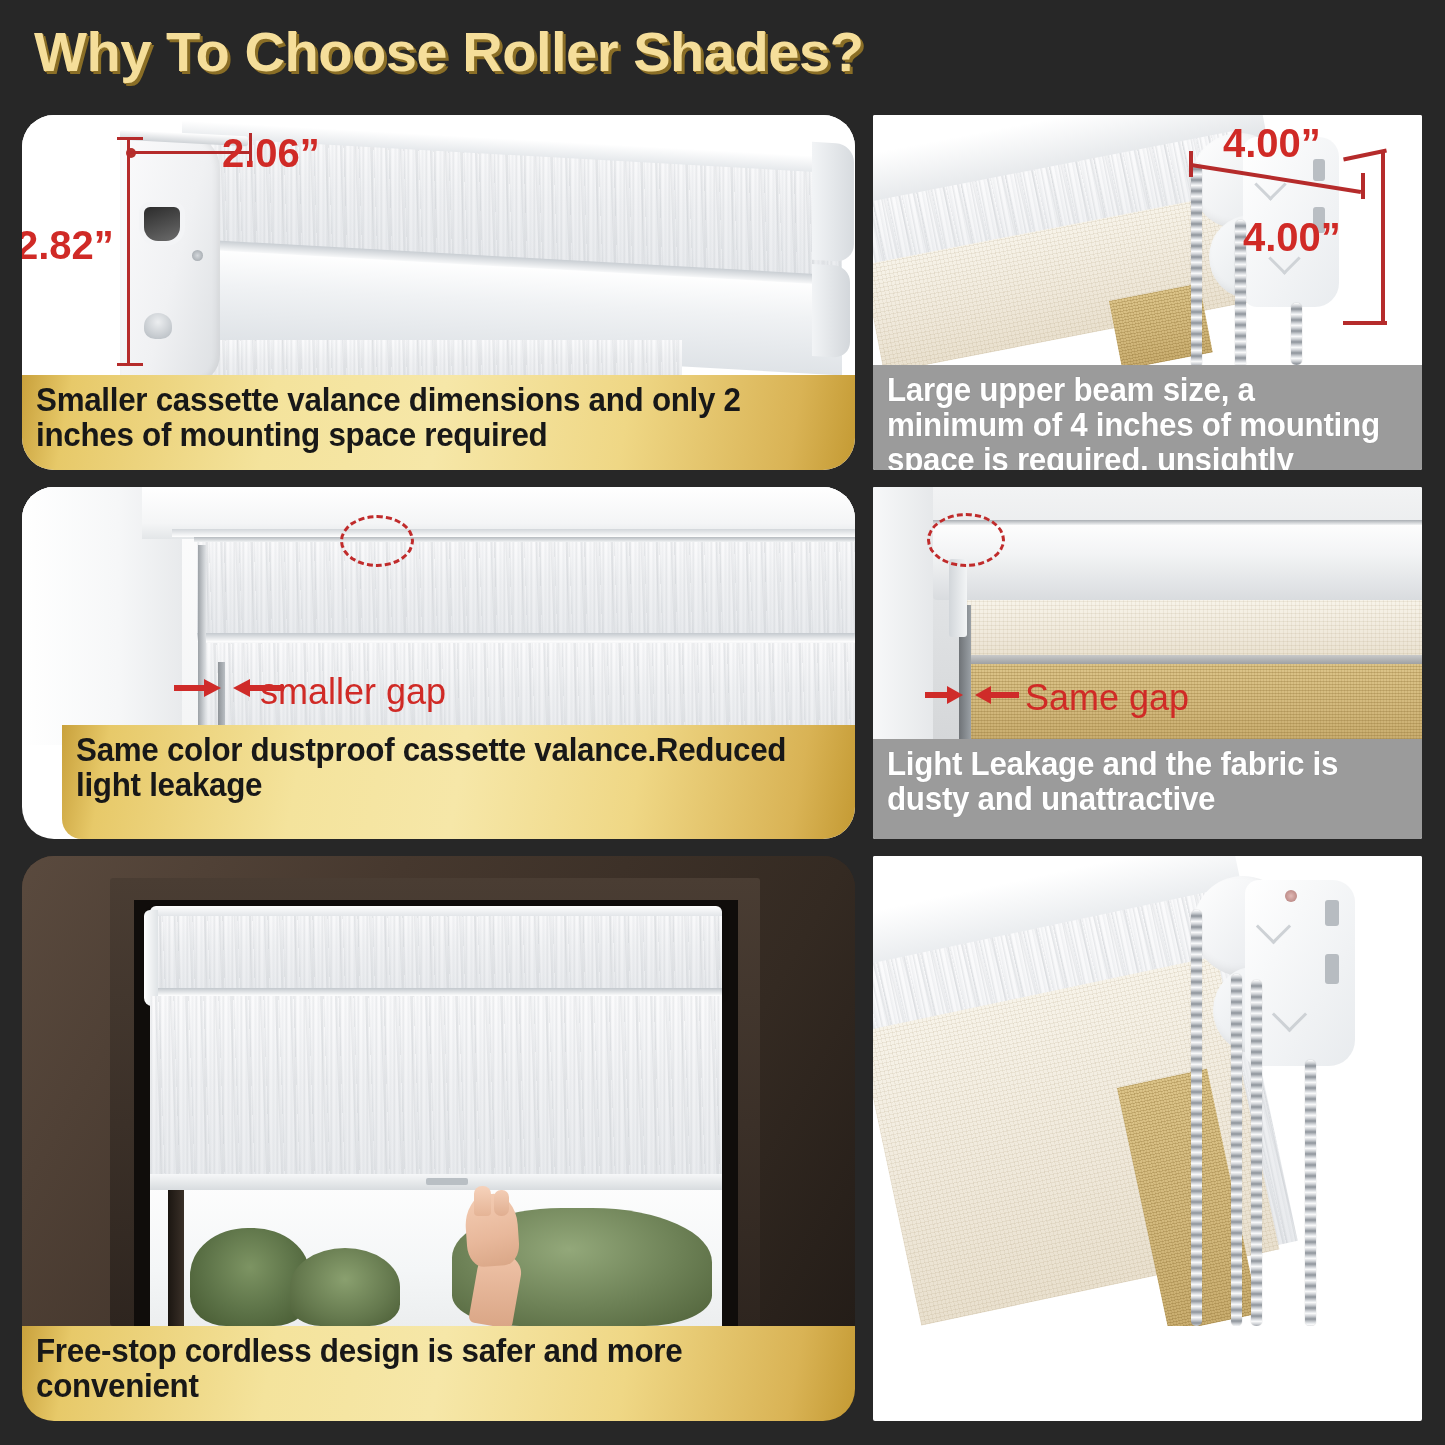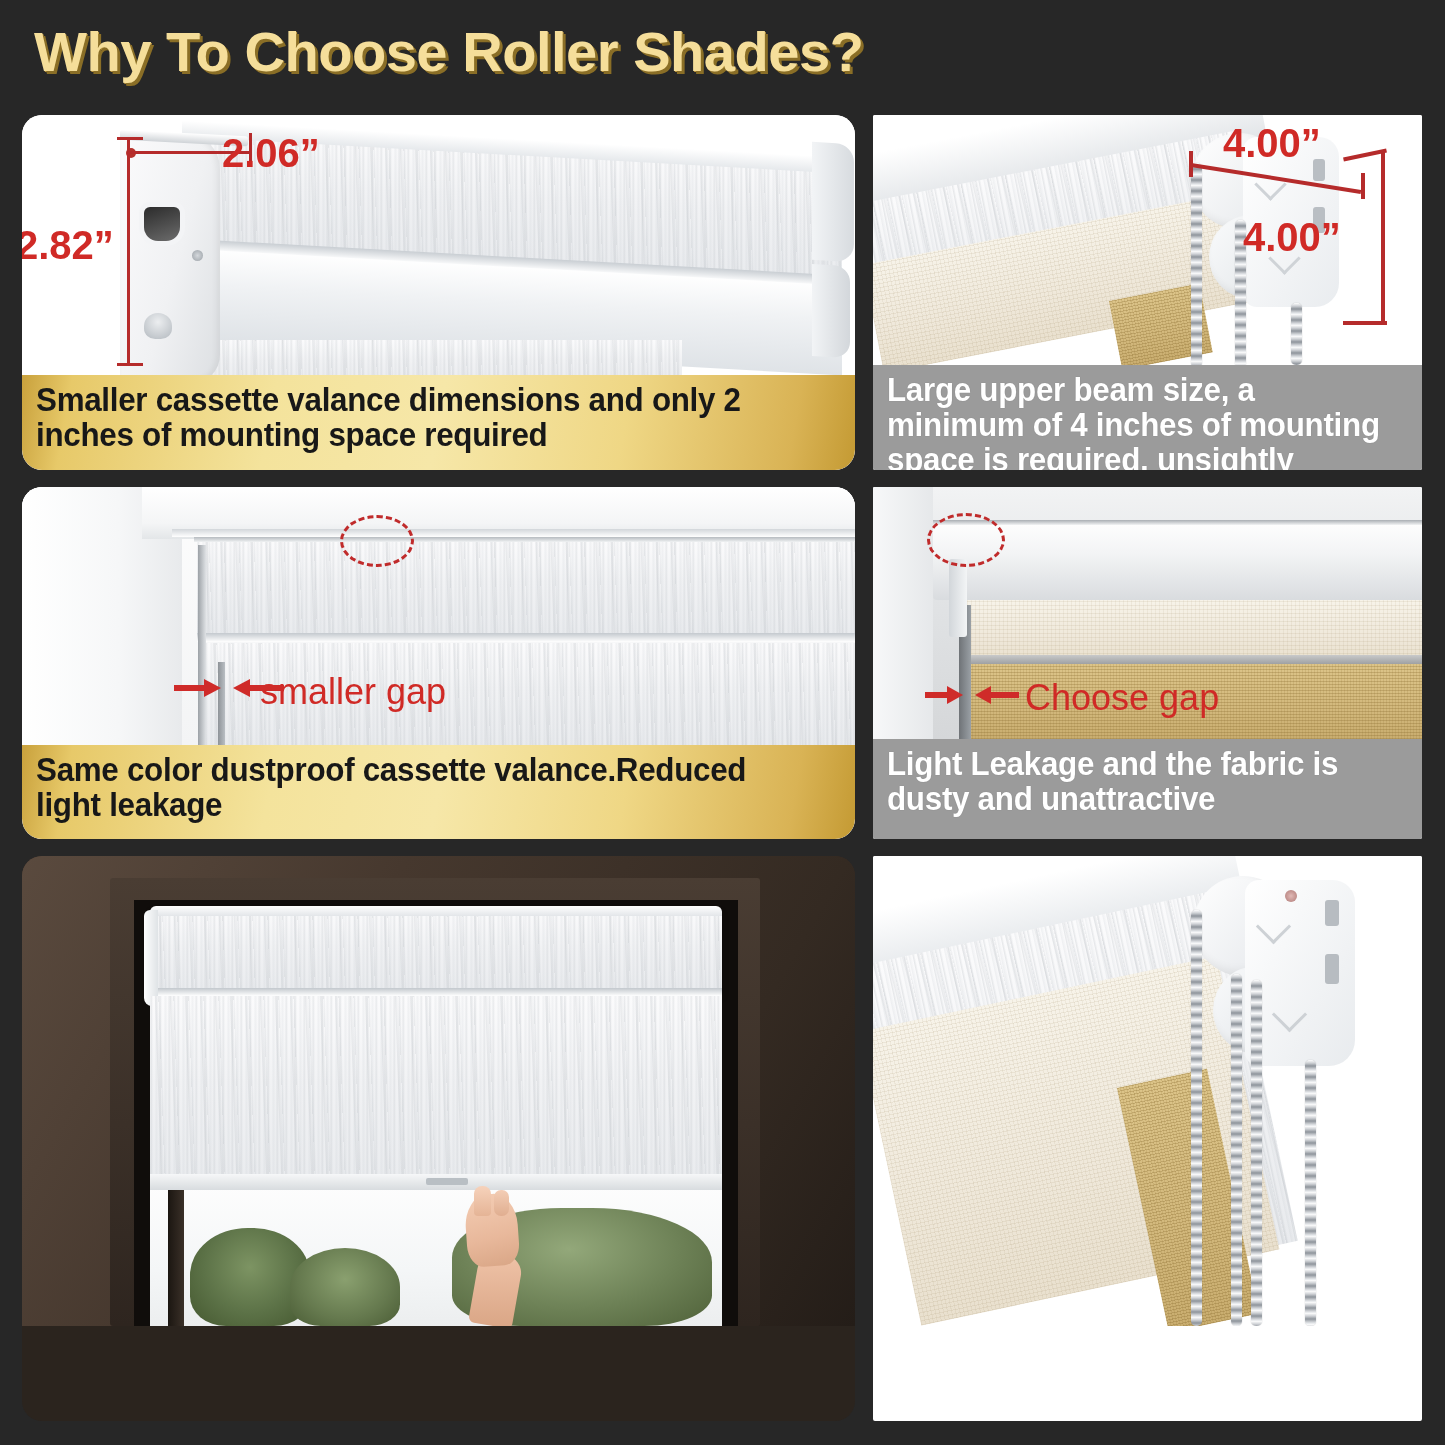--- a/index.html
+++ b/index.html
@@ -19,21 +19,21 @@
     letter-spacing:-0.5px;
     text-shadow:3px 3px 0 #8a6e26, 1px 1px 0 #b8923a;
     font-family:"Liberation Sans", sans-serif;
     transform:scaleX(1.02);transform-origin:left center;
     white-space:nowrap;
   }
 
   
   .grid{position:absolute;left:0;top:0;width:1445px;height:1445px;}
   .cell{position:absolute;overflow:hidden;}
-  .cell.left{border-radius:20px;}
+  .cell.left{border-radius:32px;}
   .cell.right{border-radius:2px;}
 
   .photo{position:absolute;left:0;top:0;right:0;background:#fff;overflow:hidden;}
   .cap{
     position:absolute;left:0;right:0;bottom:0;
     box-sizing:border-box;
     padding:8px 14px 6px 14px;
     font-weight:bold;
     line-height:1.06;
     letter-spacing:-0.3px;
@@ -190,21 +190,21 @@
         <div class="abs" style="left:176px;top:58px;width:8px;height:200px;background:linear-gradient(90deg,#9ca1a6,#dfe2e5);"></div>
 
         <div class="dashcircle" style="left:318px;top:28px;width:68px;height:46px;"></div>
         <div class="abs" style="left:196px;top:175px;width:7px;height:83px;background:linear-gradient(90deg,#8e9398,#b9bec3);"></div>
         <div class="dimtxt" style="left:238px;top:184px;font-size:36px;font-weight:normal;">smaller gap</div>
         <div class="abs" style="left:152px;top:198px;width:34px;height:6px;background:#cf2b29;"></div>
         <div class="abs" style="left:182px;top:192px;width:0;height:0;border-left:17px solid #cf2b29;border-top:9px solid transparent;border-bottom:9px solid transparent;"></div>
         <div class="abs" style="left:228px;top:198px;width:34px;height:6px;background:#cf2b29;"></div>
         <div class="abs" style="left:211px;top:192px;width:0;height:0;border-right:17px solid #cf2b29;border-top:9px solid transparent;border-bottom:9px solid transparent;"></div>
       </div>
-      <div class="cap gold" style="height:94px;font-size:33px;">
+      <div class="cap gold" style="height:114px;font-size:33px;margin-left:40px;">
         <span>Same color dustproof cassette valance.Reduced light leakage</span>
       </div>
     </div>
 
     <div class="cell right" style="left:873px;top:487px;width:549px;height:352px;background:#fff;">
       <div class="photo" style="height:252px;background:linear-gradient(180deg,#eff0f1,#dcdee0);">
         <div class="abs" style="left:0;top:0;width:549px;height:252px;background:linear-gradient(180deg,#f2f3f4 0%,#e2e4e6 40%,#d5d7d9 100%);"></div>
         <div class="abs" style="left:0;top:0;width:60px;height:252px;background:linear-gradient(90deg,#f7f8f9,#e6e8ea);"></div>
 
         <div class="abs" style="left:60px;top:35px;width:489px;height:78px;background:linear-gradient(180deg,#fefefe 0%,#f3f4f5 40%,#d9dcdf 100%);border-radius:4px 0 0 4px;"></div>
@@ -213,21 +213,21 @@
         <div class="abs fabric-cream" style="left:86px;top:113px;width:463px;height:62px;"></div>
         <div class="abs" style="left:86px;top:168px;width:463px;height:9px;background:linear-gradient(180deg,#c8c9ca,#9fa1a3);"></div>
 
         <div class="abs fabric-tan" style="left:96px;top:177px;width:453px;height:75px;"></div>
 
         <div class="abs" style="left:86px;top:118px;width:12px;height:134px;background:linear-gradient(90deg,#6f7377,#9aa0a5);"></div>
 
         <div class="abs" style="left:76px;top:72px;width:18px;height:78px;background:linear-gradient(90deg,#d2d6da,#f3f5f6);border-radius:3px;"></div>
         <div class="dashcircle" style="left:54px;top:26px;width:72px;height:48px;"></div>
 
-        <div class="dimtxt" style="left:152px;top:190px;font-size:36px;font-weight:normal;">Choose gap</div>
+        <div class="dimtxt" style="left:152px;top:190px;font-size:36px;font-weight:normal;">Same gap</div>
         <div class="abs" style="left:52px;top:205px;width:26px;height:6px;background:#cf2b29;"></div>
         <div class="abs" style="left:74px;top:199px;width:0;height:0;border-left:16px solid #cf2b29;border-top:9px solid transparent;border-bottom:9px solid transparent;"></div>
         <div class="abs" style="left:118px;top:205px;width:28px;height:6px;background:#cf2b29;"></div>
         <div class="abs" style="left:102px;top:199px;width:0;height:0;border-right:16px solid #cf2b29;border-top:9px solid transparent;border-bottom:9px solid transparent;"></div>
       </div>
       <div class="cap gray" style="height:100px;font-size:33px;">
         <span>Light Leakage and the fabric is dusty and unattractive</span>
       </div>
     </div>
 
@@ -252,20 +252,23 @@
         <div class="abs" style="left:122px;top:54px;width:14px;height:96px;background:linear-gradient(90deg,#ffffff,#dfe3e6);border-radius:6px 0 0 8px;"></div>
 
         <div class="abs fabric-white" style="left:128px;top:140px;width:572px;height:192px;"></div>
         <div class="abs" style="left:128px;top:318px;width:572px;height:16px;background:linear-gradient(180deg,#f6f7f8,#d8dcdf);"></div>
         <div class="abs" style="left:404px;top:322px;width:42px;height:7px;background:#b9bfc4;border-radius:2px;"></div>
 
         <div class="abs" style="left:452px;top:398px;width:44px;height:72px;background:linear-gradient(170deg,#f0c4a9,#d9a585);border-radius:18px 18px 6px 6px;transform:rotate(10deg);"></div>
         <div class="hand" style="left:444px;top:338px;width:52px;height:72px;transform:rotate(-4deg);"></div>
         <div class="abs" style="left:452px;top:330px;width:17px;height:30px;background:linear-gradient(180deg,#f6d2bb,#e5b496);border-radius:8px 8px 4px 4px;"></div>
         <div class="abs" style="left:472px;top:334px;width:15px;height:26px;background:linear-gradient(180deg,#f3cdb5,#e0ae90);border-radius:7px;"></div>
+      </div>
+      <div class="cap gold" style="height:95px;font-size:33px;">
+        <span>Free-stop cordless design is safer and more convenient</span>
       </div>
     </div>
 
     <div class="cell right" style="left:873px;top:856px;width:549px;height:565px;background:#fff;">
       <div class="photo" style="height:470px;background:#ffffff;">
 
         <div class="abs fabric-white" style="left:-14px;top:58px;width:380px;height:62px;transform:rotate(-12deg);transform-origin:left top;background:linear-gradient(180deg,#ffffff,#e6e9ec);border-radius:8px;"></div>
 
         <div class="abs fabric-white" style="left:-14px;top:110px;width:372px;height:360px;transform:rotate(-12deg);transform-origin:left top;"></div>
 

